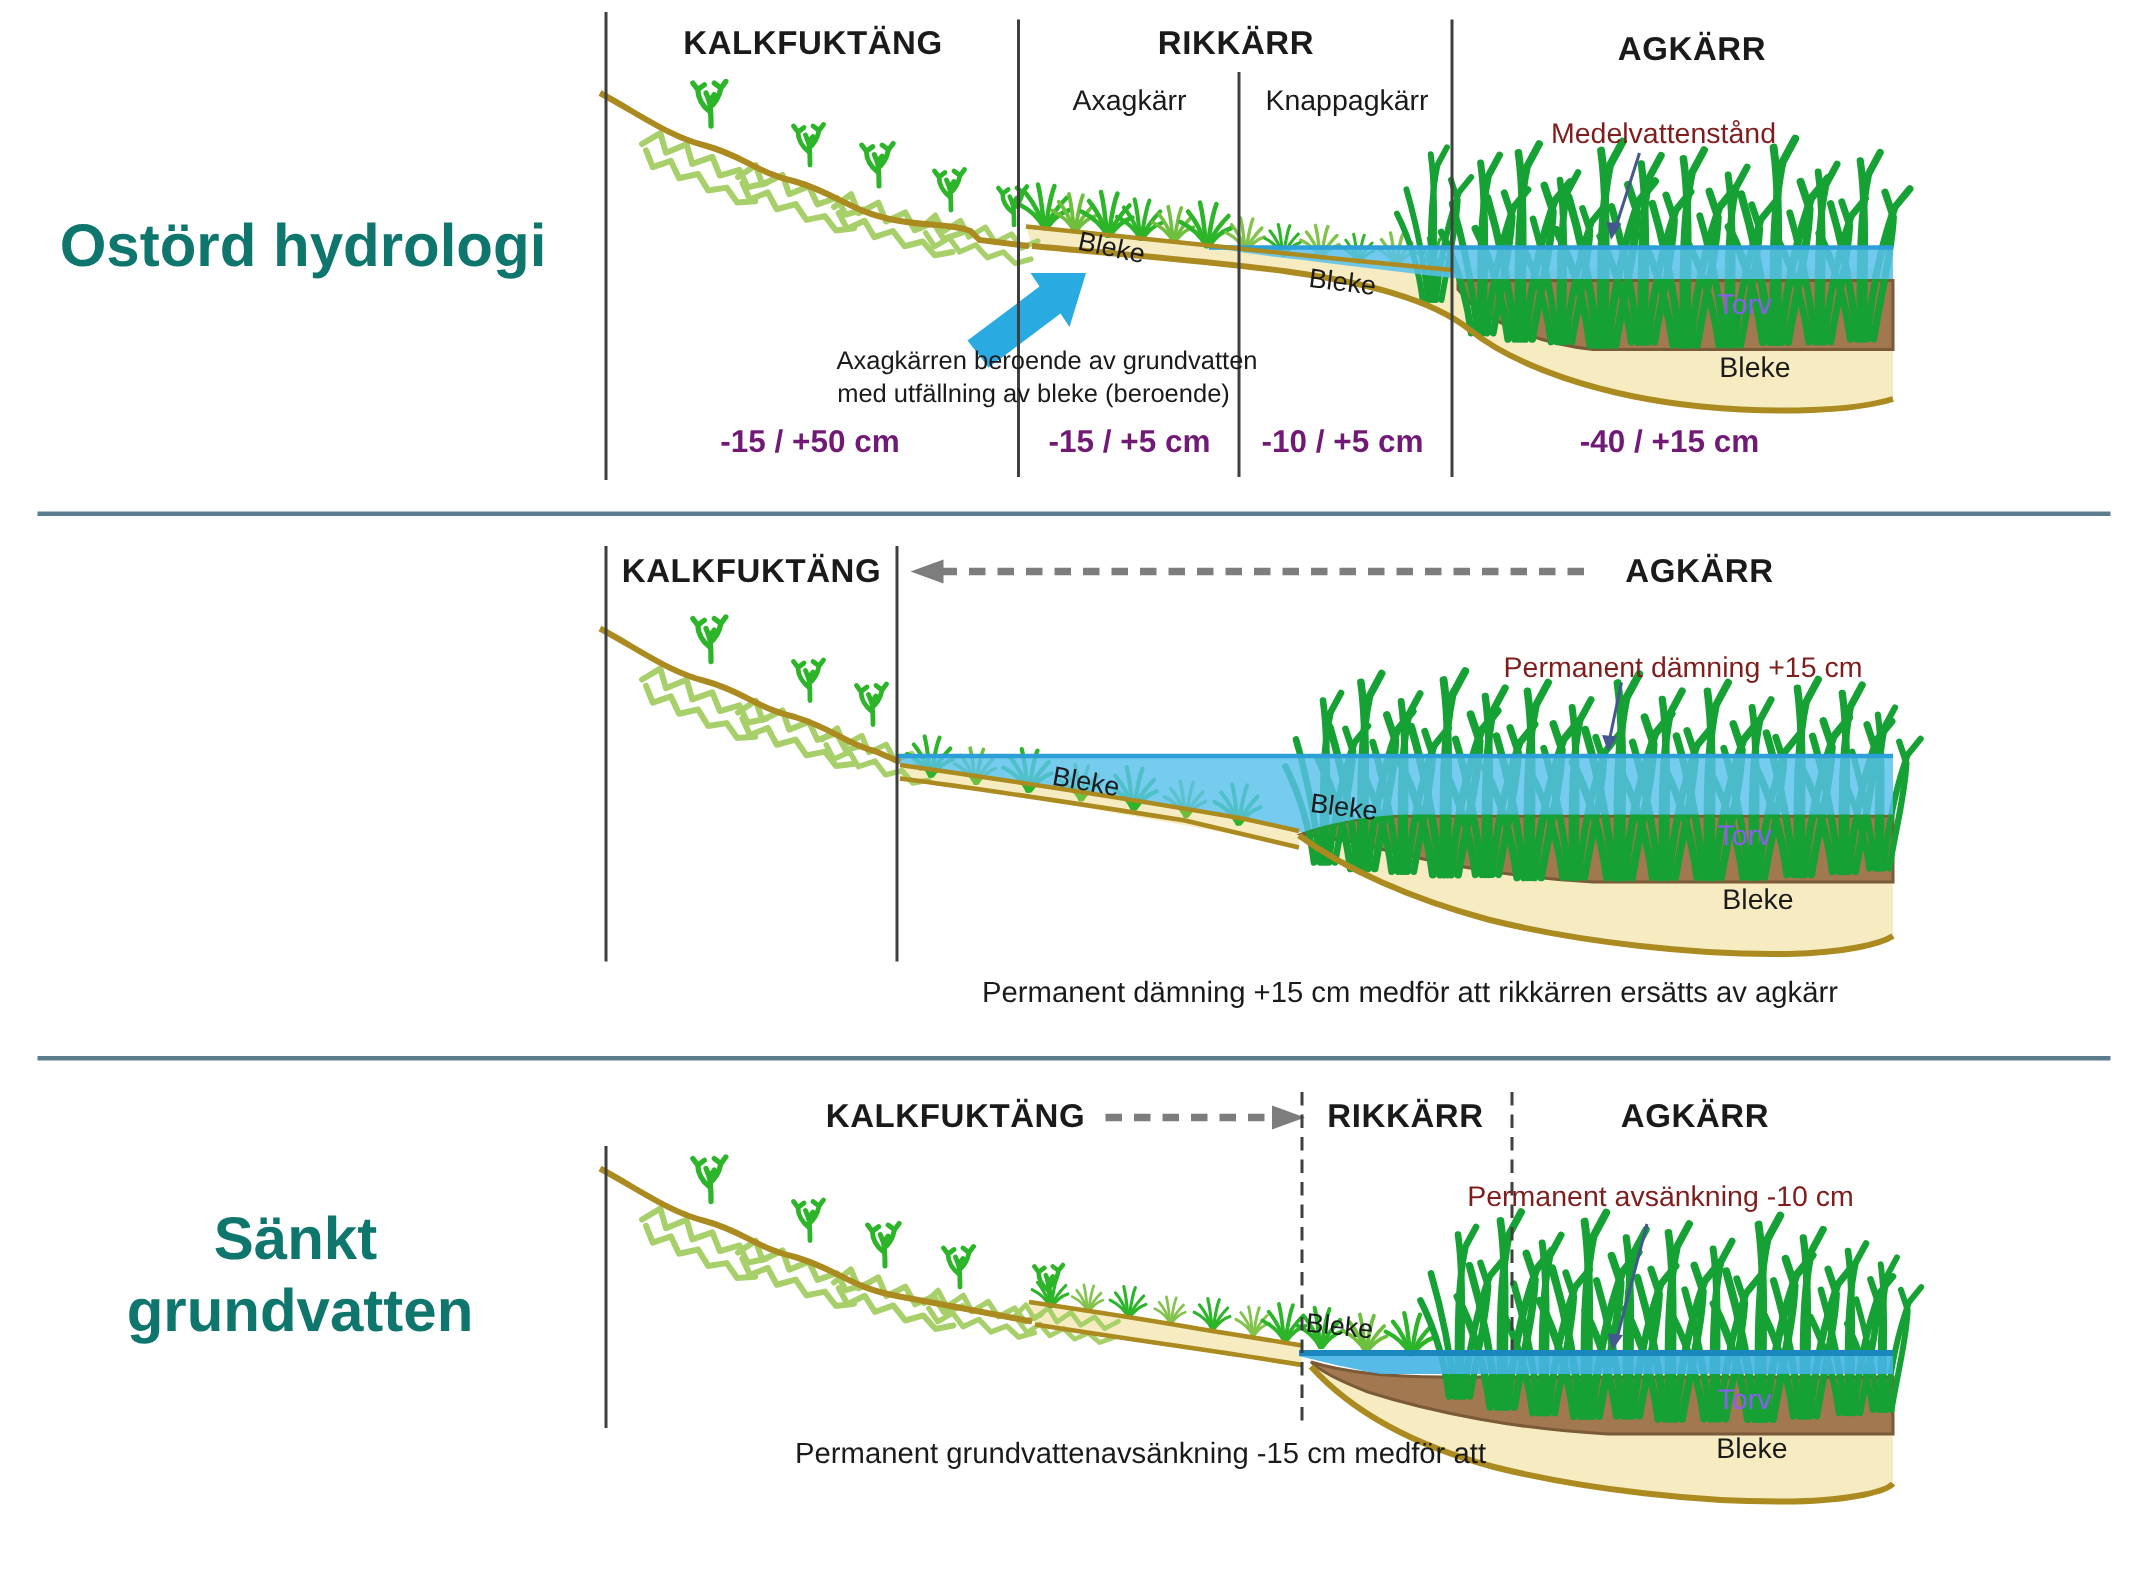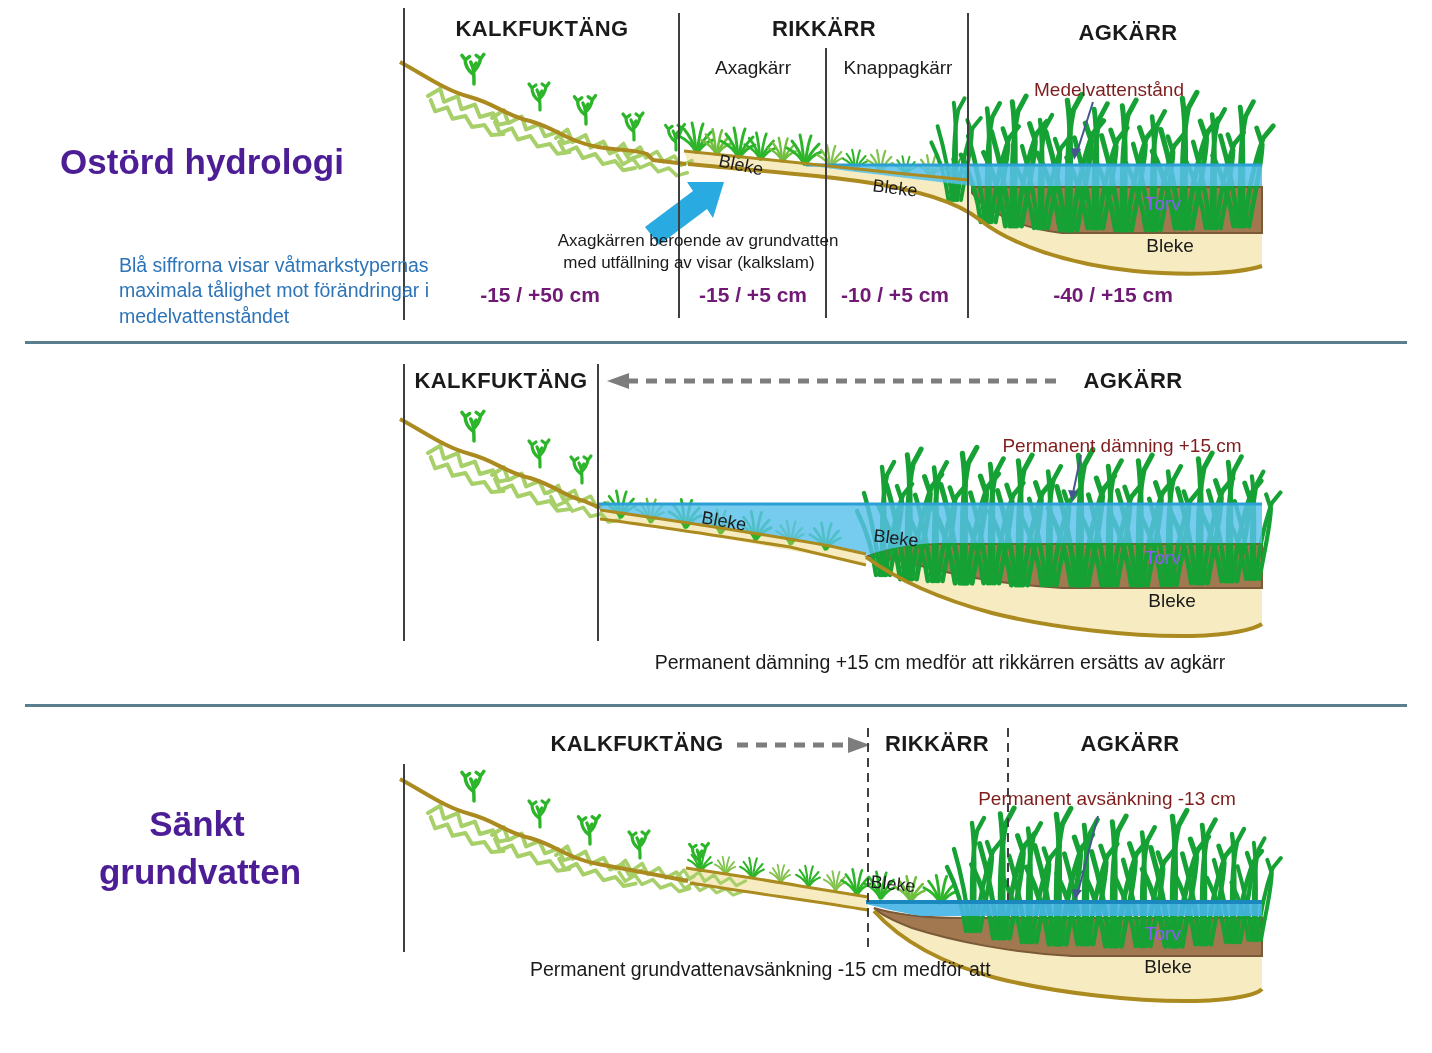--- a/index.html
+++ b/index.html
@@ -3,21 +3,21 @@
 <meta charset="utf-8">
 <style>
   html,body{margin:0;padding:0;background:#fff}
   .stage{position:relative;width:1432px;height:1053px;background:#fff;
          font-family:"Liberation Sans",sans-serif;overflow:hidden}
   .lab{position:absolute;white-space:nowrap;color:#1a1a1a}
   .c{transform:translateX(-50%)}
   .zone{font-weight:700;font-size:22px;letter-spacing:.4px}
   .sub{font-size:19px}
   .tol{font-weight:700;font-size:21px;color:#701a75}
-  .btitle{font-weight:700;font-size:35px;color:#4c1d95}
+  .btitle{font-weight:700;font-size:40px;color:#0f766e}
   .note{font-size:19.5px;color:#2d74b8;line-height:1.3;white-space:normal;width:348px}
   .wlab{font-size:19px;color:#7f1d1d}
   .ann{font-size:17px}
   .cap{font-size:19.5px}
   .ll{font-size:18px}
   .llb{font-size:19px}
   .llw{color:#8b5cf6}
   .hr{position:absolute;left:25px;width:1382px;height:3px;background:#5b7d8d}
   svg.panel{position:absolute;left:0;display:block}
 </style>
@@ -250,33 +250,32 @@
     </g>
 
     <g stroke="#3f3f3f" stroke-width="2">
       <line x1="404" y1="58" x2="404" y2="246"></line>
       <line x1="868" y1="22" x2="868" y2="246" stroke-dasharray="9,6"></line>
       <line x1="1008" y1="22" x2="1008" y2="194" stroke-dasharray="9,6"></line>
     </g>
   </svg>
 
   <div class="lab btitle c" style="left:202px;top:142px">Ostörd hydrologi</div>
-  <div class="lab note" style="left:119px;top:253px">Blå siffrorna visar våtmarkstypernas maximala tålighet mot förändringar i medelvattenståndet</div>
   <div class="lab zone c" style="left:542px;top:16px">KALKFUKTÄNG</div>
   <div class="lab zone c" style="left:824px;top:16px">RIKKÄRR</div>
   <div class="lab zone c" style="left:1128px;top:20px">AGKÄRR</div>
   <div class="lab sub c" style="left:753px;top:57px">Axagkärr</div>
   <div class="lab sub c" style="left:898px;top:57px">Knappagkärr</div>
   <div class="lab tol c" style="left:540px;top:283px">-15 / +50 cm</div>
   <div class="lab tol c" style="left:753px;top:283px">-15 / +5 cm</div>
   <div class="lab tol c" style="left:895px;top:283px">-10 / +5 cm</div>
   <div class="lab tol c" style="left:1113px;top:283px">-40 / +15 cm</div>
   <div class="lab wlab c" style="left:1109px;top:79px">Medelvattenstånd</div>
   <div class="lab ann c" style="left:698px;top:231px">Axagkärren beroende av grundvatten</div>
-  <div class="lab ann c" style="left:689px;top:253px">med utfällning av visar (kalkslam)</div>
+  <div class="lab ann c" style="left:689px;top:253px">med utfällning av bleke (beroende)</div>
   <div class="lab ll" style="left:741px;top:155px;transform:translateX(-50%) rotate(12deg)">Bleke</div>
   <div class="lab ll" style="left:895px;top:178px;transform:translateX(-50%) rotate(7deg)">Bleke</div>
   <div class="lab llb llw c" style="left:1163px;top:193px">Torv</div>
   <div class="lab llb c" style="left:1170px;top:235px">Bleke</div>
 
   <div class="hr" style="top:341px"></div>
 
   <div class="lab zone c" style="left:501px;top:368px">KALKFUKTÄNG</div>
   <div class="lab zone c" style="left:1133px;top:368px">AGKÄRR</div>
   <div class="lab wlab c" style="left:1122px;top:435px">Permanent dämning +15 cm</div>
@@ -286,19 +285,19 @@
   <div class="lab llb c" style="left:1172px;top:590px">Bleke</div>
   <div class="lab cap c" style="left:940px;top:651px">Permanent dämning +15 cm medför att rikkärren ersätts av agkärr</div>
 
   <div class="hr" style="top:704px"></div>
 
   <div class="lab btitle c" style="left:197px;top:804px">Sänkt</div>
   <div class="lab btitle c" style="left:200px;top:852px">grundvatten</div>
   <div class="lab zone c" style="left:637px;top:731px">KALKFUKTÄNG</div>
   <div class="lab zone c" style="left:937px;top:731px">RIKKÄRR</div>
   <div class="lab zone c" style="left:1130px;top:731px">AGKÄRR</div>
-  <div class="lab wlab c" style="left:1107px;top:788px">Permanent avsänkning -13 cm</div>
+  <div class="lab wlab c" style="left:1107px;top:788px">Permanent avsänkning -10 cm</div>
   <div class="lab ll" style="left:893px;top:874px;transform:translateX(-50%) rotate(6deg)">Bleke</div>
   <div class="lab llb llw c" style="left:1163px;top:923px">Torv</div>
   <div class="lab llb c" style="left:1168px;top:956px">Bleke</div>
   <div class="lab cap" style="left:530px;top:958px">Permanent grundvattenavsänkning -15 cm medför att</div>
 
 </div>
 
 </body></html>

